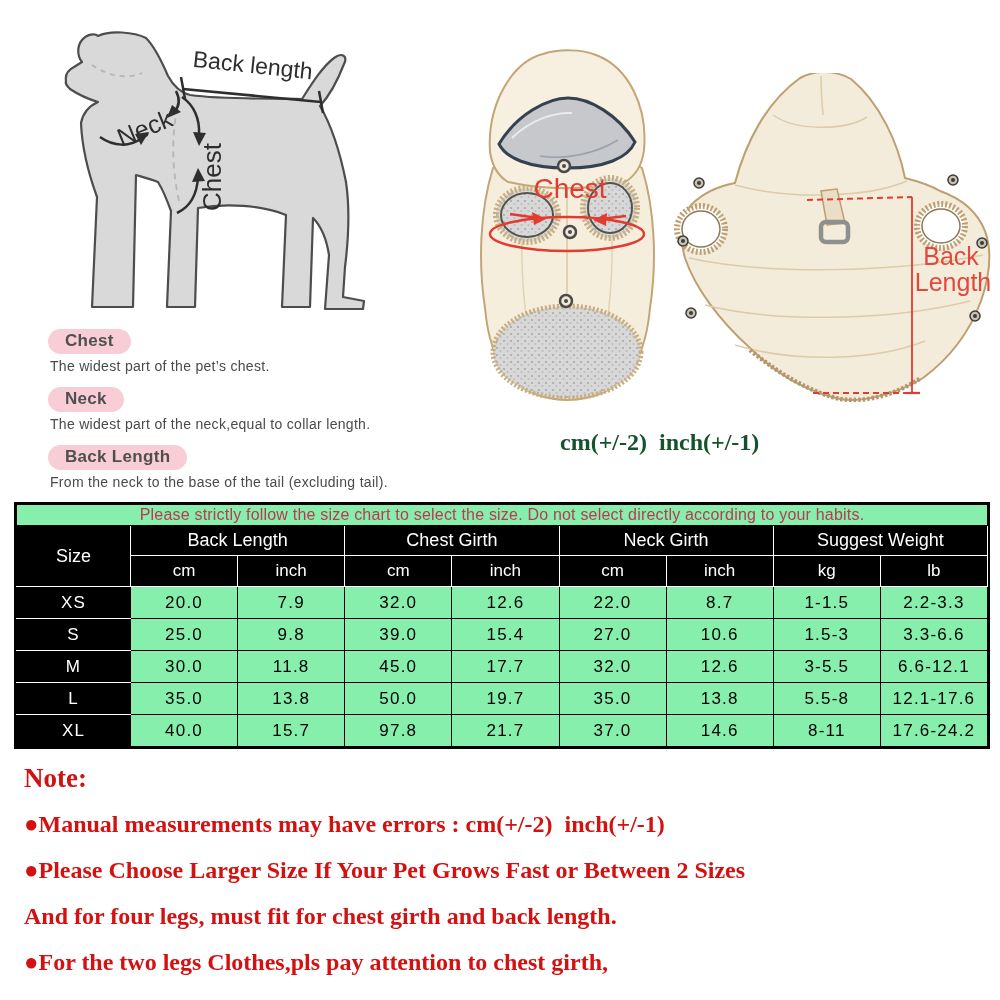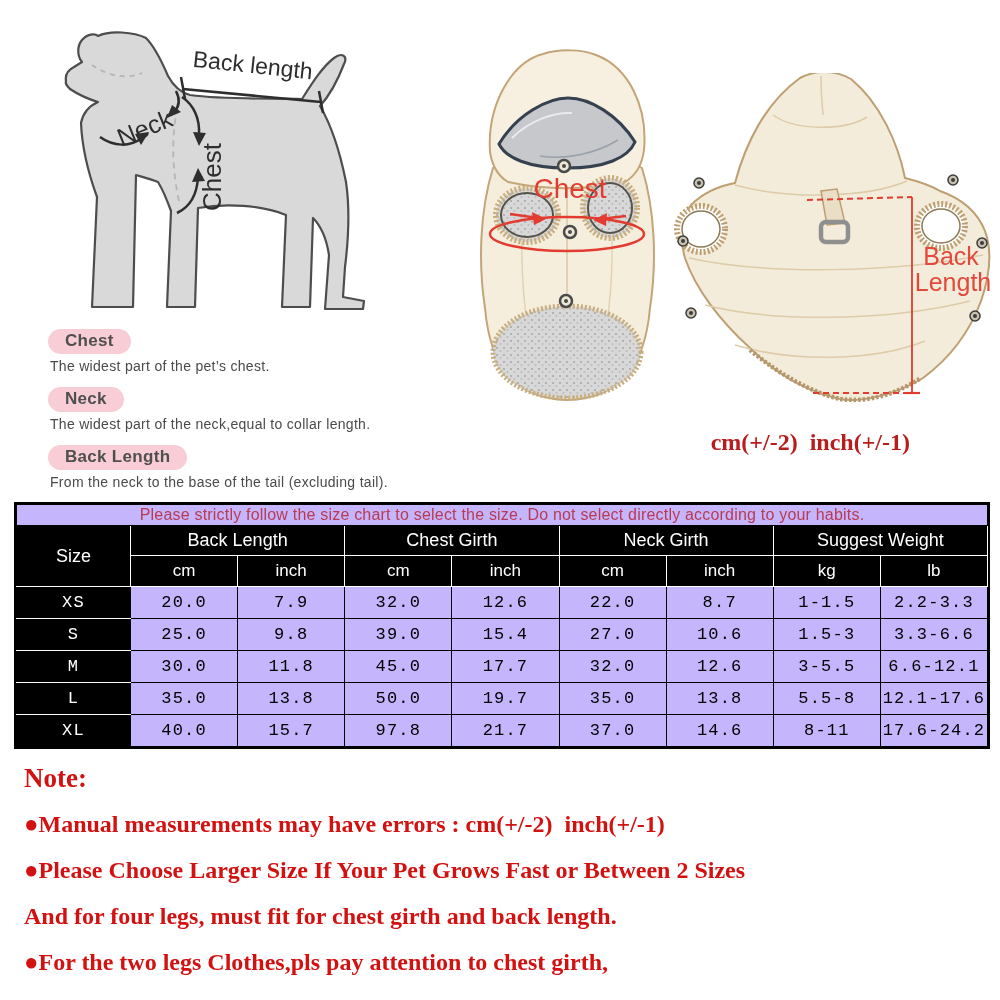--- a/index.html
+++ b/index.html
@@ -7,37 +7,37 @@
         font-family:"Liberation Sans",sans-serif;}
   .abs{position:absolute;}
 
   
   #definitions{left:48px;top:329px;width:480px;}
   .def-pill{display:inline-block;background:#f9cdd5;border-radius:13px;padding:2px 17px 3px 17px;
             font-size:17px;font-weight:bold;color:#4f4f4f;letter-spacing:.3px;}
   .def-desc{font-size:14px;color:#4a4a4a;letter-spacing:.3px;margin:4px 0 13px 2px;}
 
   
-  #tolerance-note{left:560px;top:429px;width:350px;text-align:right;
-      font-family:"Liberation Serif",serif;font-weight:bold;font-size:24px;color:#b91c1c;
+  #tolerance-note{left:560px;top:429px;width:350px;text-align:left;
+      font-family:"Liberation Serif",serif;font-weight:bold;font-size:24px;color:#14532d;
       white-space:pre-wrap;}
 
   
   #table-wrap{left:14px;top:502px;width:972px;border:2px solid #000;}
-  #size-table{border-collapse:collapse;width:100%;table-layout:fixed;background:#c4b5fd;}
+  #size-table{border-collapse:collapse;width:100%;table-layout:fixed;background:#86efac;}
   #size-table td{border:1px solid #000;text-align:center;vertical-align:middle;padding:0;}
   #size-table .dk{background:#000;color:#fff;border:1px solid #fff;}
   #size-table tr td:first-child{border-left-color:#000;}
   #size-table tr:last-child td{border-bottom-color:#000;}
   #size-table .caption-cell{height:20px;color:#b93a52;font-size:16px;letter-spacing:.2px;
       font-weight:500;border:1px solid #000;}
   #size-table .group-row td{height:29px;font-size:18px;}
   #size-table .unit-row td{height:30px;font-size:17px;}
   #size-table .corner{font-size:19px;}
-  #size-table .body-row td{height:31px;font-family:Liberation Mono, monospace;
+  #size-table .body-row td{height:31px;font-family:Liberation Sans, sans-serif;
       font-size:17px;letter-spacing:1.2px;}
   #size-table .size-cell{font-family:"Liberation Sans",sans-serif;font-size:19px;
       letter-spacing:.5px;border-right-color:#000;}
 
   
   #notes{left:24px;top:763px;width:978px;font-family:"Liberation Serif",serif;
          font-weight:bold;color:#d31111;}
   #notes .note-head{font-size:27px;margin-bottom:17px;}
   #notes .note-line{font-size:24px;margin-bottom:19px;white-space:pre-wrap;}
 </style>

